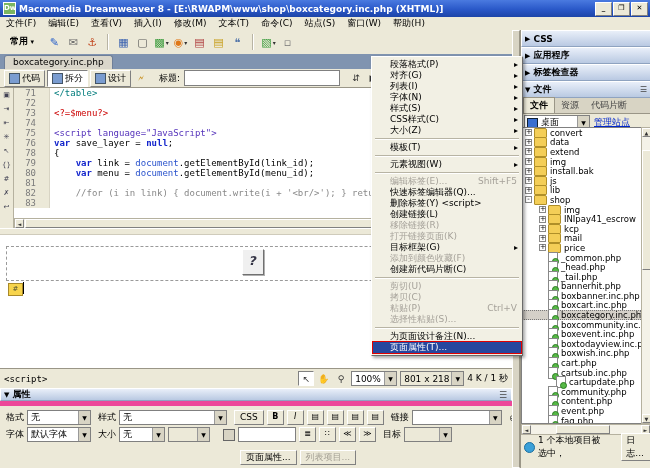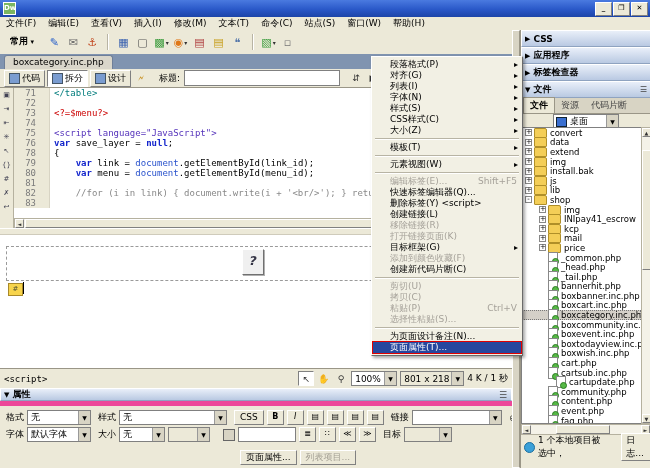--- a/index.html
+++ b/index.html
@@ -28,21 +28,21 @@
   .isep{width:1px;height:16px;background:#b8b4a4;margin:0 4px;border-right:1px solid #fff;}
   
   .dock{position:absolute;left:520px;top:30px;width:130px;height:438px;background:#ECE9D8;border-left:1px solid #9a9687;}
   .phead{height:15px;background:linear-gradient(180deg,#E9EFF9,#B9C9E2);border:1px solid #fff;
     border-bottom-color:#8fa3c0;display:flex;align-items:center;font-weight:bold;padding-left:3px;}
   .phead .tri{font-size:7px;margin-right:3px;}
   .phead .pmenu{margin-left:auto;margin-right:3px;font-size:8px;color:#444;}
   .ftabs{height:15px;display:flex;align-items:flex-end;background:#D8D4C4;border-bottom:1px solid #9a9687;padding-left:2px;}
   .ftab{padding:1px 6px;color:#444;}
   .ftab.active{background:#ECE9D8;border:1px solid #9a9687;border-bottom:none;font-weight:bold;color:#000;}
-  .siterow{height:17px;display:flex;align-items:center;padding:0 3px;gap:4px;flex-direction:column;}
+  .siterow{height:17px;display:flex;align-items:center;padding:0 3px;gap:4px;}
   .combo{display:inline-flex;align-items:center;background:#fff;border:1px solid #808080;height:13px;}
   .combo .val{padding:0 3px;white-space:nowrap;overflow:hidden;}
   .combo .arr{margin-left:auto;width:11px;height:100%;background:#D8D4C4;border-left:1px solid #999;
     font-size:6px;display:flex;align-items:center;justify-content:center;}
   .deskico{width:9px;height:8px;background:#3a6fd0;border:1px solid #123;margin-left:2px;}
   .sitelink{color:#0026cc;text-decoration:underline;white-space:nowrap;}
   .tree{position:absolute;left:0;top:97px;width:120px;height:297px;background:#fff;overflow:hidden;
     border:1px solid #808080;border-right:none;box-sizing:border-box;font-size:8.5px;}
   .trow{height:9.6px;display:flex;align-items:center;white-space:nowrap;}
   .trow.sel{background:#D4D0C8;outline:1px dotted #777;outline-offset:-1px;}
@@ -138,20 +138,21 @@
   .mi.hl{background:#26479E;color:#fff;outline:1px solid #E00000;outline-offset:0px;}
   .msep{height:1px;background:#b8b4a4;border-bottom:1px solid #fff;margin:2px 2px;}
 </style>
 </head>
 <body>
 
 <div class="screen">
 
   <div class="titlebar">
     <div class="appicon">Dw</div>
+    <span>Macromedia Dreamweaver 8 - [E:\RWAPM\www\shop\boxcategory.inc.php (XHTML)]</span>
     <div class="wbtns">
       <div class="wbtn">_</div>
       <div class="wbtn">❐</div>
       <div class="wbtn">✕</div>
     </div>
   </div>
 
   <div class="menubar" id="menubar">
       <span class="menu-item">文件(F)</span>
       <span class="menu-item">编辑(E)</span>

